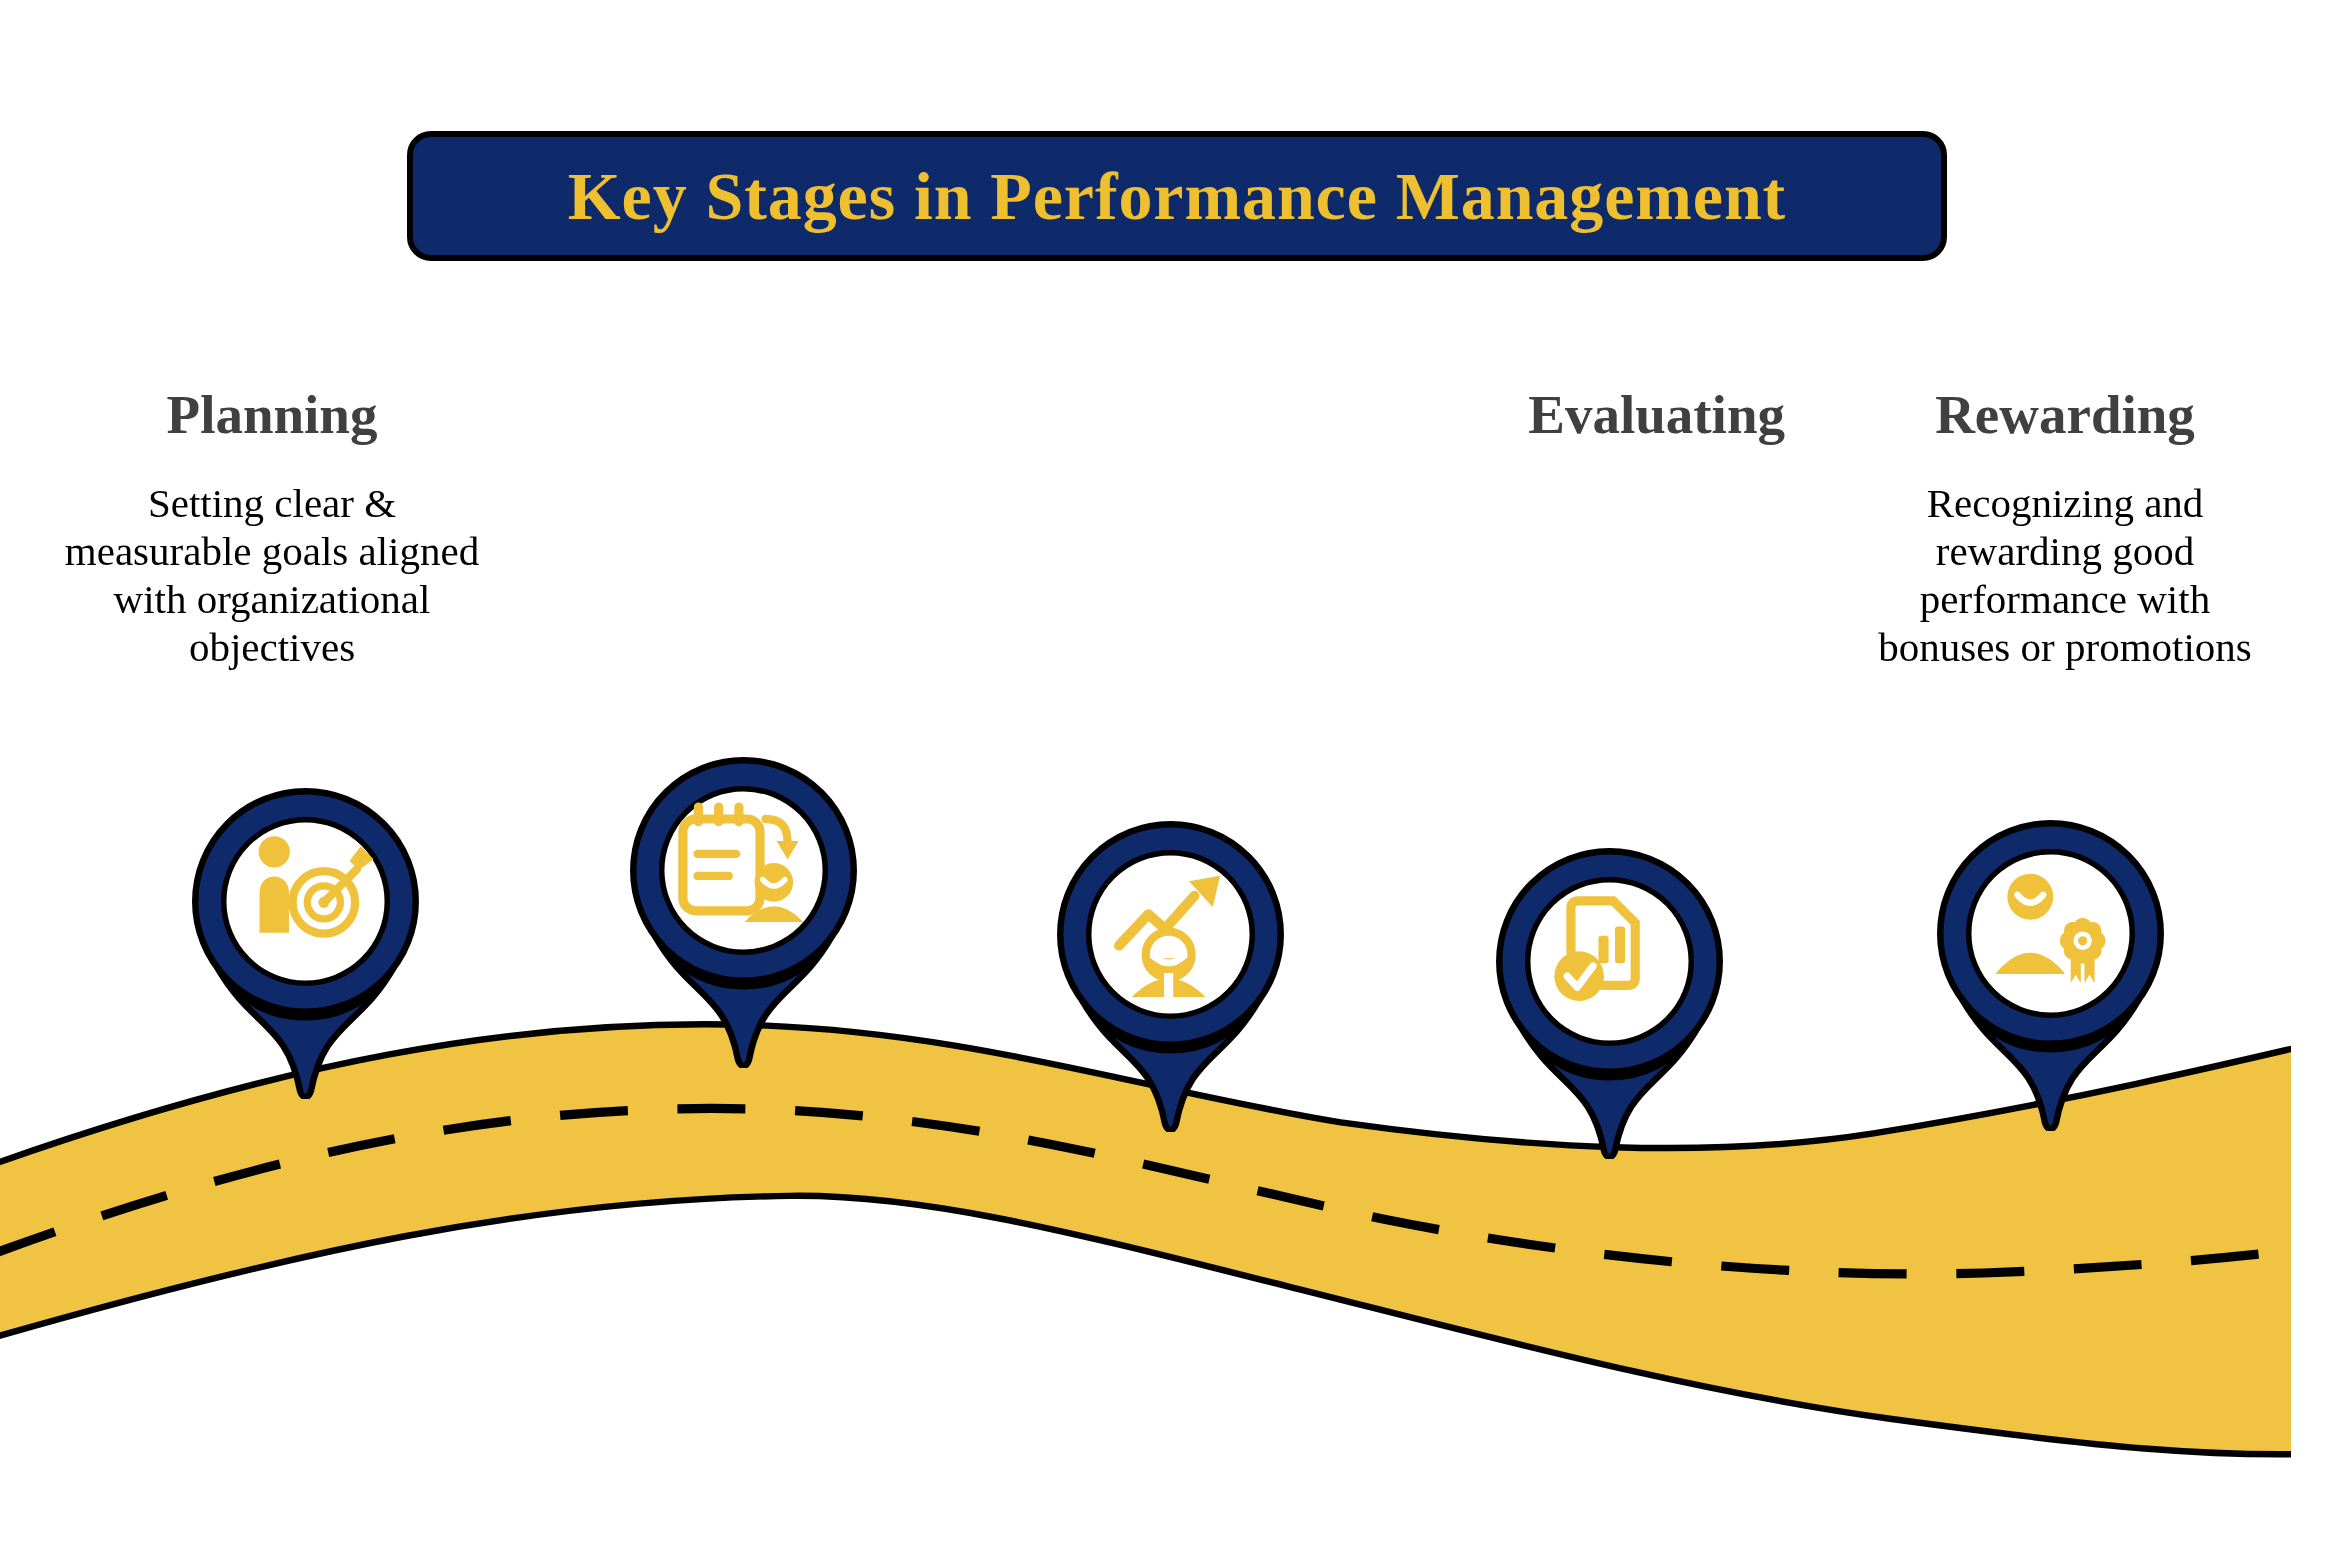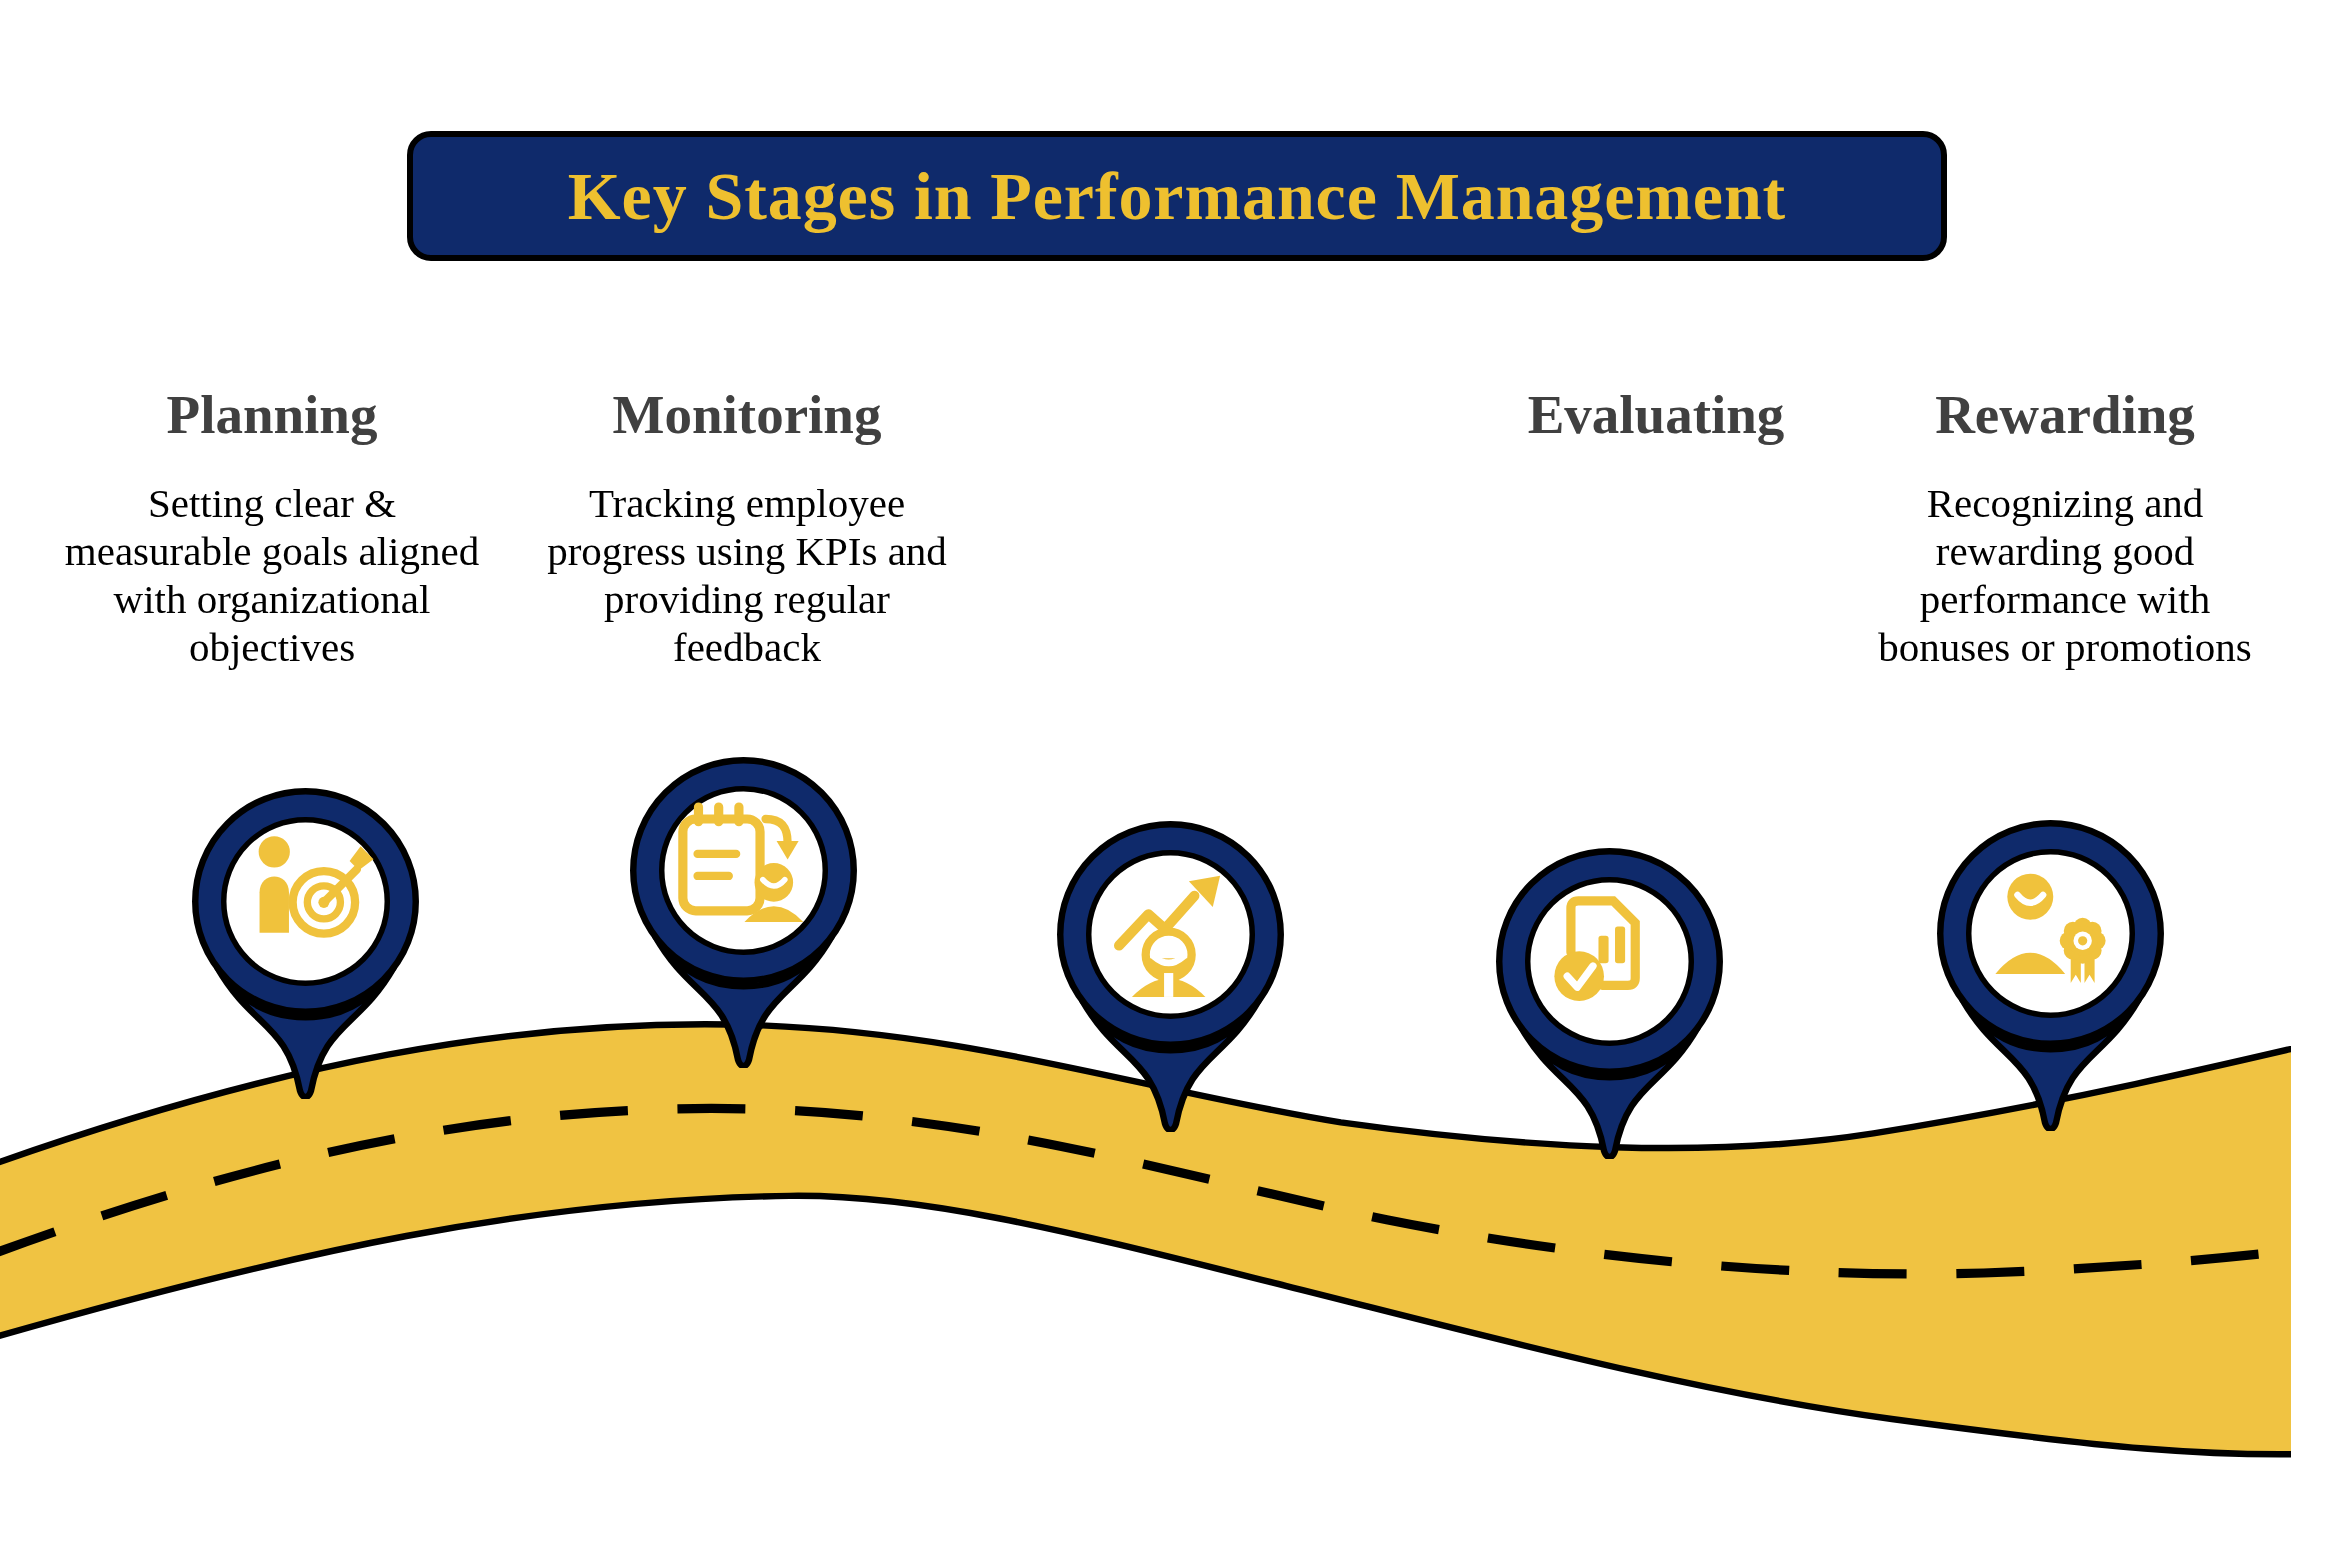--- a/index.html
+++ b/index.html
@@ -7,44 +7,40 @@
           font-family:"Liberation Serif","DejaVu Serif",serif;}
   
   .title-box{position:absolute;left:407px;top:131px;width:1540px;height:130px;
              background:#0f2a6b;border:6.4px solid #000;border-radius:24px;
              box-sizing:border-box;display:flex;align-items:center;justify-content:center;}
   .title-box span{color:#eec02f;font-size:68px;font-weight:bold;letter-spacing:0.9px;white-space:nowrap;}
   
   .col{position:absolute;top:386px;width:432px;text-align:center;}
   .col .h{color:#404040;font-size:55px;font-weight:bold;line-height:1.05;margin-bottom:35px;}
   .col .d{color:#000000;font-size:41px;line-height:48px;}
-  .col1{left:56px;} .col2{left:531px;} .col3{left:962px;} .col4{left:1440px;} .col5{left:1849px;}
+  .col1{left:56px;} .col2{left:531px;} .col3{left:962px;} .col4{left:1353px;text-align:right;} .col5{left:1849px;}
   
   #road-svg{position:absolute;left:0;top:0;z-index:1;}
   
   .pin{position:absolute;width:239px;height:317px;z-index:2;}
   .pin1{left:186px;top:782px;} .pin2{left:624px;top:751px;} .pin3{left:1051px;top:815px;}
   .pin4{left:1490px;top:842px;} .pin5{left:1931px;top:814px;}
 </style>
 </head>
 <body>
 
 <div id="canvas">
 
   <div class="title-box">
     <span>Key Stages in Performance Management</span>
   </div>
 
   <div class="col col1">
     <div class="h">Planning</div>
     <div class="d">Setting clear &amp; measurable goals aligned with organizational objectives</div>
-  </div>
-  <div class="col col2">
-    <div class="h">Monitoring</div>
-    <div class="d">Tracking employee progress using KPIs and providing regular feedback</div>
   </div>
   <div class="col col4">
     <div class="h">Evaluating</div>
   </div>
   <div class="col col5">
     <div class="h">Rewarding</div>
     <div class="d">Recognizing and rewarding good performance with bonuses or promotions</div>
   </div>
 
   <svg id="road-svg" width="2351" height="1567" viewBox="0 0 2560 1706">

